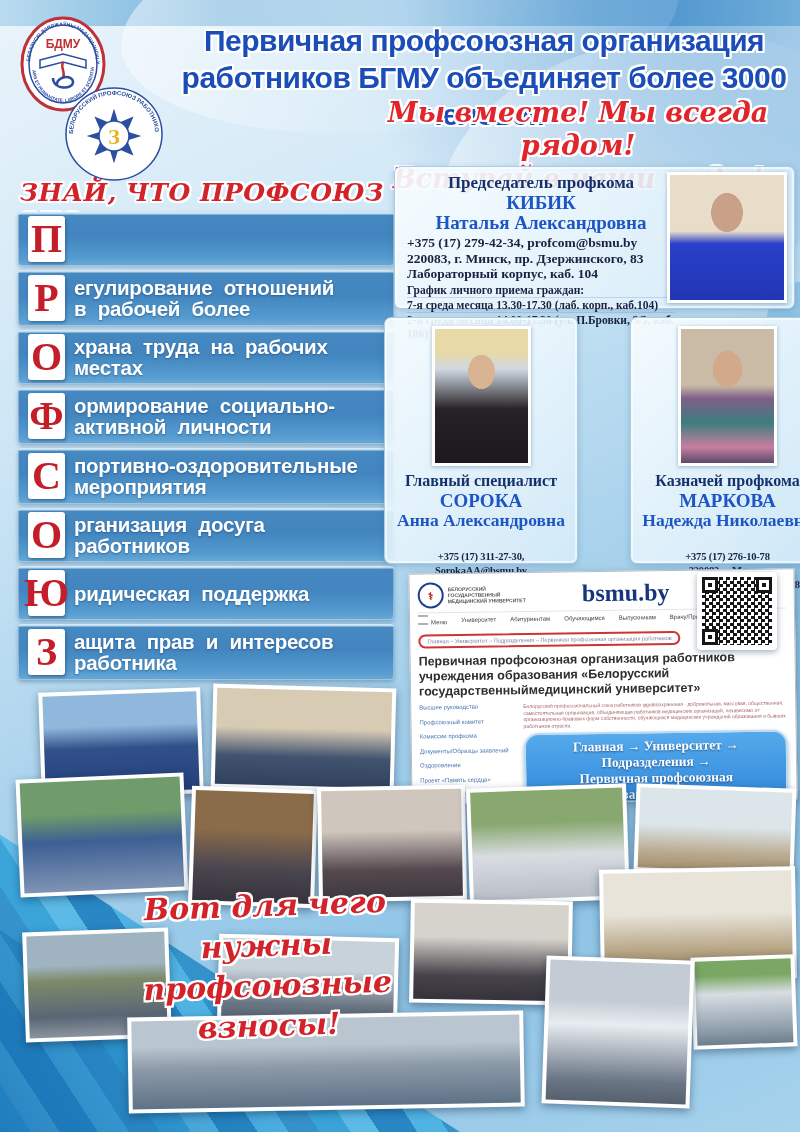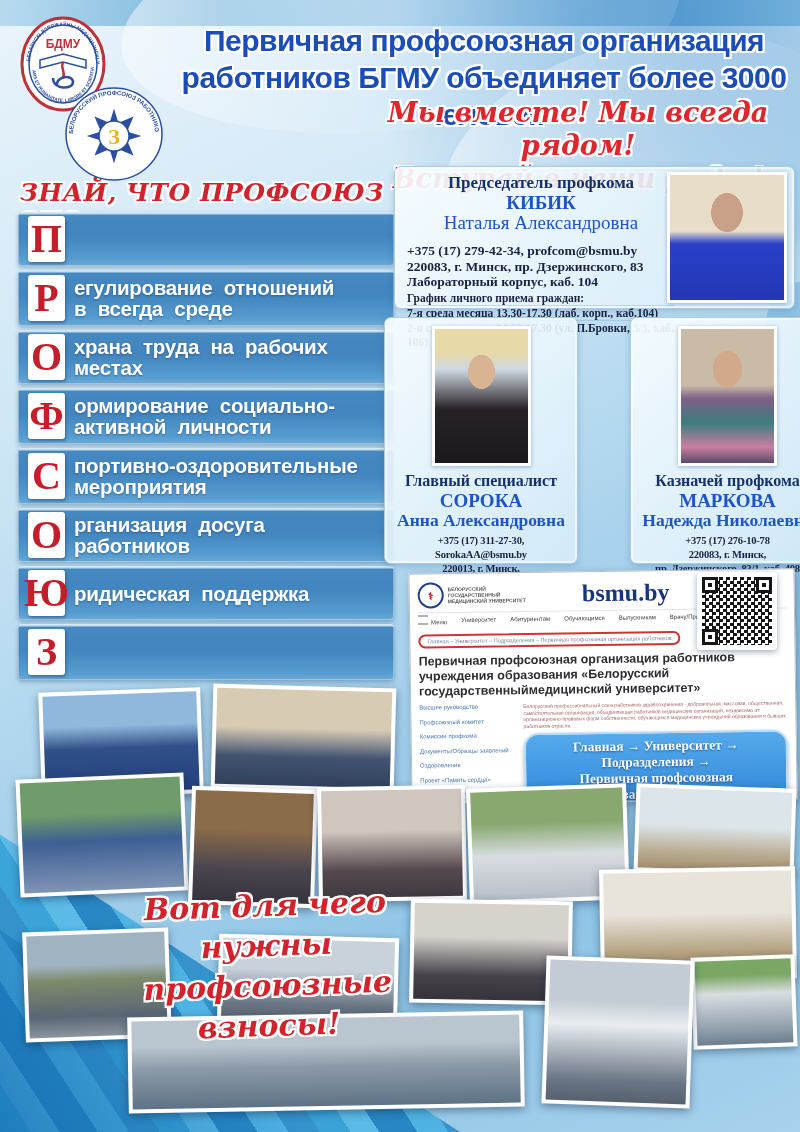--- a/index.html
+++ b/index.html
@@ -52,37 +52,37 @@
   .bar-text .l1,.bar-text .l2{display:block;}
   .bar-text .l2:empty{display:none;}
   
   .card{position:absolute;border-radius:7px;z-index:5;box-sizing:border-box;
     background:linear-gradient(135deg,rgba(248,253,255,.92),rgba(214,236,249,.88));
     border:1px solid #a9cce6;box-shadow:0 2px 6px rgba(40,90,140,.25), inset 0 0 0 2px rgba(255,255,255,.55);}
   .chair-card{left:394px;top:166px;width:401px;height:143px;padding:6px 8px 4px 12px;}
   .chair-left{width:268px;}
   .chair-role{font-family:"Liberation Serif",serif;font-weight:700;font-size:17px;color:#15316b;text-align:center;}
   .chair-surname{font-family:Liberation Serif, serif;font-weight:700;font-size:19px;color:#1d55c4;text-align:center;line-height:20px;}
-  .chair-name{font-family:"Liberation Serif",serif;font-weight:400;font-size:19px;color:#1d55c4;text-align:center;line-height:20px;margin-bottom:10px;}
+  .chair-name{font-family:"Liberation Serif",serif;font-weight:700;font-size:19px;color:#1d55c4;text-align:center;line-height:20px;margin-bottom:2px;}
   .chair-contact{font-family:"Liberation Serif",serif;font-weight:700;font-size:13.5px;line-height:15.5px;color:#1a2142;}
   .chair-sched-t{font-family:"Liberation Serif",serif;font-weight:700;font-size:11.5px;line-height:13px;color:#1a2142;margin-top:2px;}
   .chair-sched{font-family:"Liberation Serif",serif;font-weight:700;font-size:11.5px;line-height:14px;color:#1a2142;border-top:1px solid rgba(120,160,200,.35);}
   .chair-photo{position:absolute;right:7px;top:5px;width:120px;height:131px;background:#fff;padding:3px;box-sizing:border-box;
     box-shadow:0 1px 4px rgba(40,80,120,.4);}
   .photo-fill{width:100%;height:100%;}
   .ph-chair{background:radial-gradient(ellipse 26px 32px at 50% 30%,#c9a188 0 60%,rgba(0,0,0,0) 62%),linear-gradient(180deg,#e8ddc9 0 45%,#2940c8 55%,#2236b4 100%);}
   .staff-card{top:317px;height:247px;padding:8px 6px 6px 6px;text-align:center;}
   .staff-card.left{left:384px;width:194px;}
   .staff-card.right{left:630px;width:195px;}
   .staff-photo{margin:0 auto;width:99px;height:140px;background:#fff;padding:3px;box-sizing:border-box;box-shadow:0 1px 4px rgba(40,80,120,.4);}
   .ph-soroka{background:radial-gradient(ellipse 22px 28px at 50% 32%,#d8b492 0 60%,rgba(0,0,0,0) 62%),linear-gradient(180deg,#e7d9a8 0 18%,#cfd8e2 30%,#262226 60%,#1c191c 100%);}
   .ph-markova{background:radial-gradient(ellipse 24px 30px at 50% 30%,#d3a98c 0 60%,rgba(0,0,0,0) 62%),linear-gradient(180deg,#cabba6 0 42%,#7d5f87 52%,#3d7d7f 70%,#c87fa0 88%,#5a4a6a 100%);}
   .staff-role{font-family:"Liberation Serif",serif;font-weight:700;font-size:16px;color:#15316b;margin-top:6px;}
   .staff-surname{font-family:"Liberation Serif",serif;font-weight:700;font-size:19px;color:#1d55c4;line-height:21px;}
-  .staff-name{font-family:"Liberation Serif",serif;font-weight:700;font-size:17.5px;color:#1d55c4;line-height:19px;margin-bottom:4px;}
+  .staff-name{font-family:"Liberation Serif",serif;font-weight:700;font-size:17.5px;color:#1d55c4;line-height:19px;margin-bottom:20px;}
   .staff-contact{font-family:"Liberation Serif",serif;font-weight:700;font-size:10.5px;line-height:14px;color:#1a2142;letter-spacing:-.2px;}
   
   .webshot{position:absolute;left:410px;top:571px;width:386px;height:231px;background:#fff;z-index:10;
     border:1px solid #b9bec4;box-shadow:2px 3px 8px rgba(40,70,100,.4);transform:rotate(-0.8deg);box-sizing:border-box;
     padding:6px 8px;overflow:hidden;}
   .ws-top{display:flex;align-items:center;height:30px;}
   .ws-logo{width:22px;height:22px;border-radius:50%;border:2px solid #1d3f8f;display:flex;align-items:center;justify-content:center;
     color:#b22;font-size:10px;font-weight:700;flex:0 0 auto;}
   .ws-logotext{font-size:5px;line-height:6px;color:#555;margin-left:4px;width:78px;font-weight:700;}
   .ws-domain{font-family:"Liberation Serif",serif;font-weight:700;font-size:24px;color:#16357e;flex:1;text-align:center;margin-right:60px;}
@@ -193,21 +193,21 @@
 
   <div class="know-title ow">ЗНАЙ, ЧТО ПРОФСОЮЗ ЭТО:</div>
   <div class="bars">
     <div class="bar">
       <span class="bar-letter">П</span>
     </div>
     <div class="bar two">
       <span class="bar-letter">Р</span>
       <span class="bar-text">
           <span class="l1">егулирование отношений</span>
-          <span class="l2">в всегда среде</span>
+          <span class="l2">в рабочей более</span>
         </span>
     </div>
     <div class="bar">
       <span class="bar-letter">О</span>
       <span class="bar-text">
           <span class="l1">храна труда на рабочих местах</span>
         </span>
     </div>
     <div class="bar two">
       <span class="bar-letter">Ф</span>
@@ -230,20 +230,24 @@
         </span>
     </div>
     <div class="bar">
       <span class="bar-letter">Ю</span>
       <span class="bar-text">
           <span class="l1">ридическая поддержка</span>
         </span>
     </div>
     <div class="bar two">
       <span class="bar-letter">З</span>
+      <span class="bar-text">
+          <span class="l1">ащита прав и интересов</span>
+          <span class="l2">работника</span>
+        </span>
     </div>
   </div>
 
   <div class="card chair-card">
     <div class="chair-left">
       <div class="chair-role">Председатель профкома</div>
       <div class="chair-surname">КИБИК</div>
       <div class="chair-name">Наталья Александровна</div>
       <div class="chair-contact">+375 (17) 279-42-34, profcom@bsmu.by</div>
       <div class="chair-contact">220083, г. Минск, пр. Дзержинского, 83</div>

